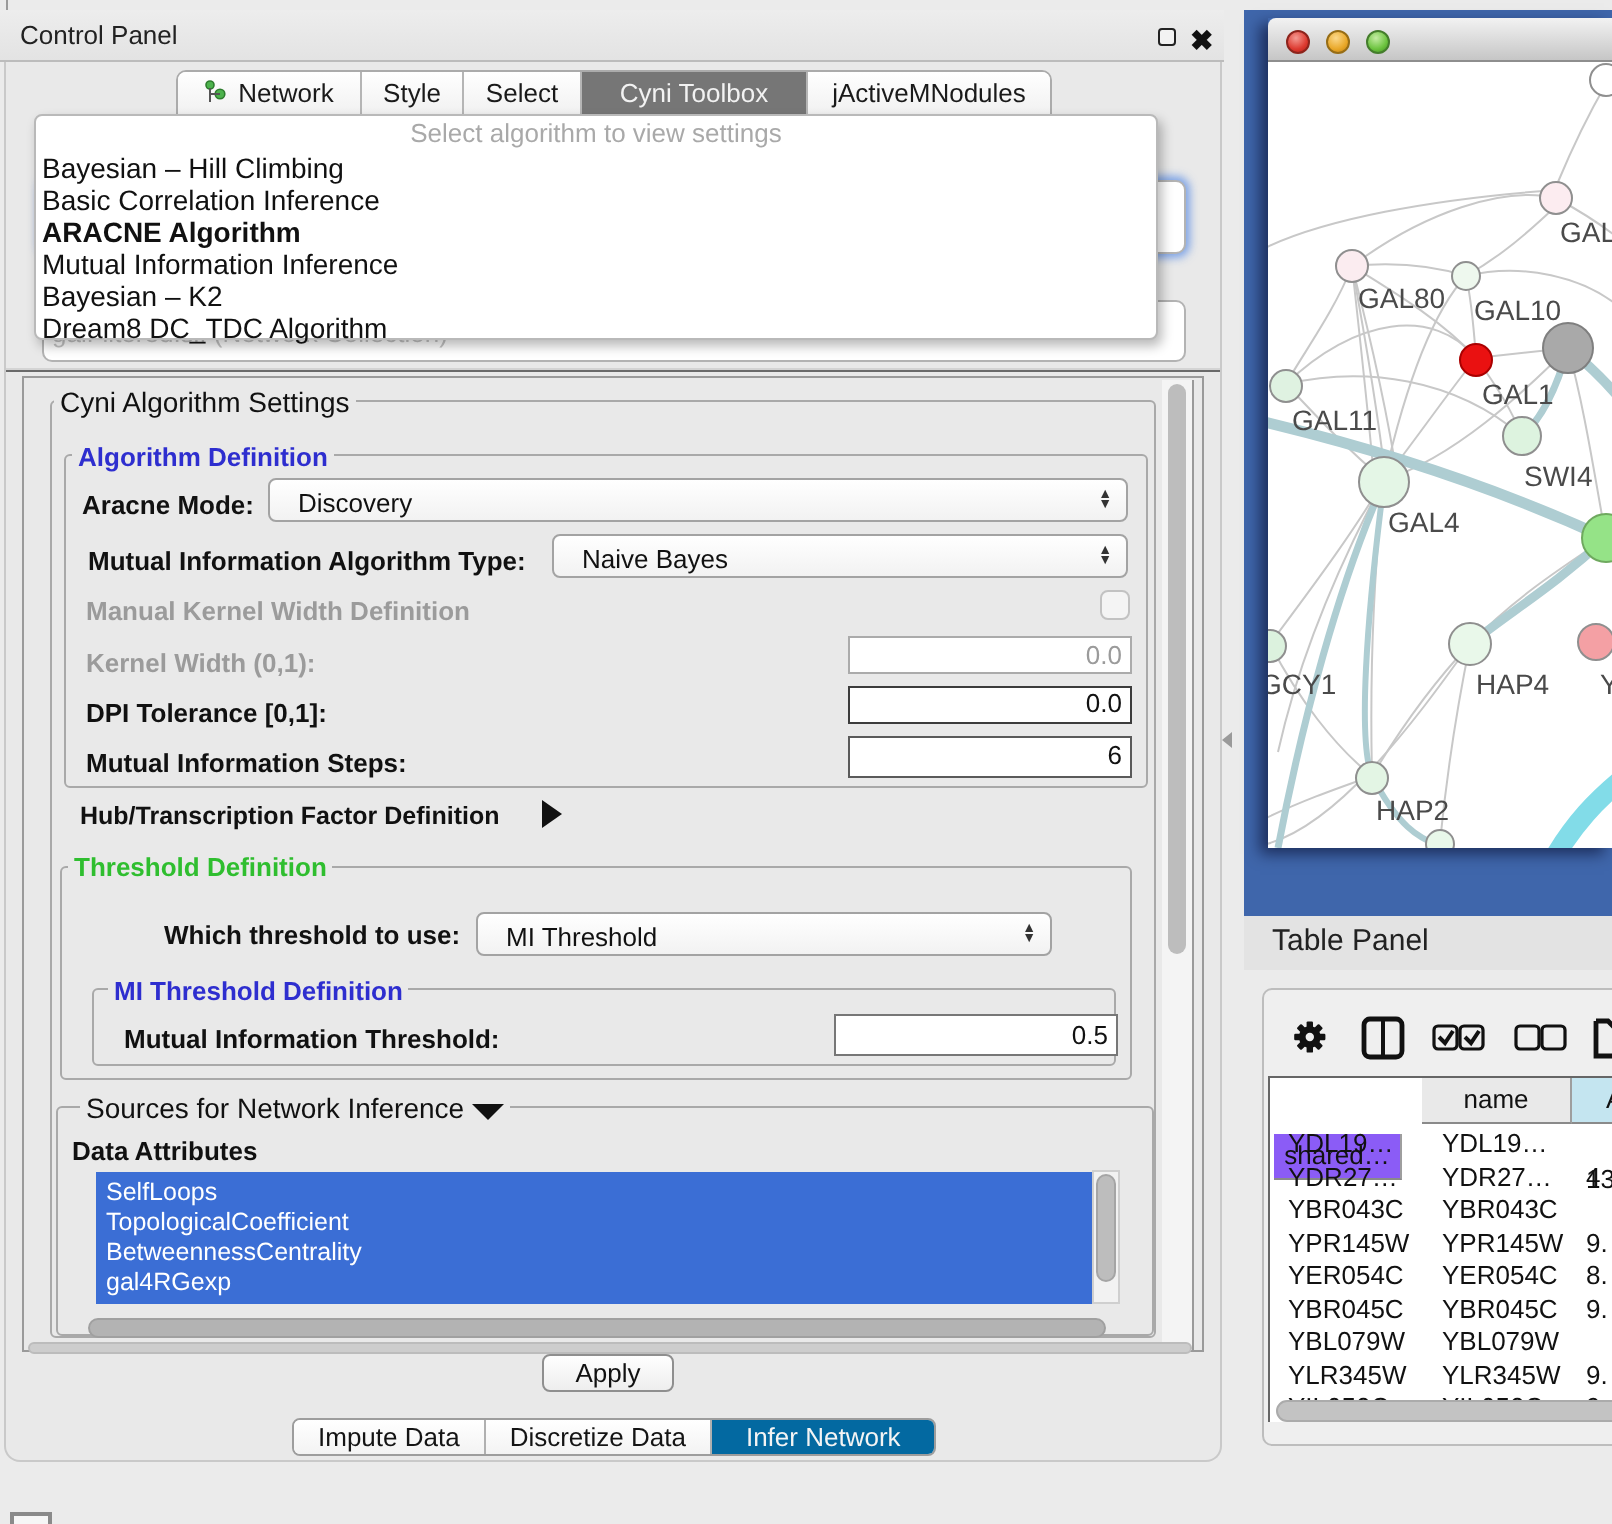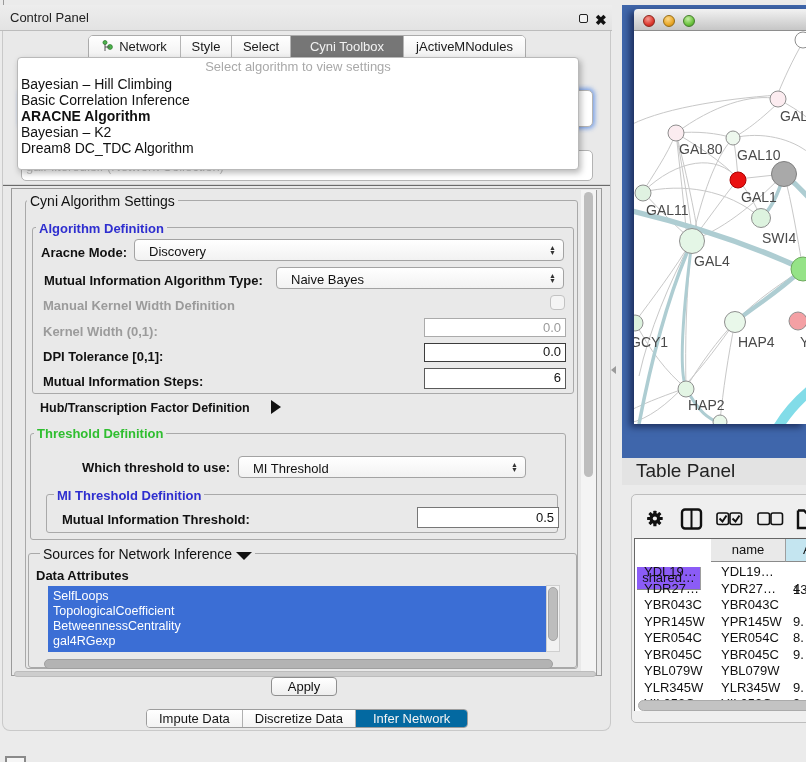--- a/index.html
+++ b/index.html
@@ -78,21 +78,21 @@
 #bluezone { left:622px; top:5px; width:184px; height:453px;
   background:#3f66ab; }
 #netwin { left:634px; top:9px; width:172px; height:415px; box-shadow:-4px 3px 7px rgba(0,0,30,0.55); }
 #nettitle { left:634px; top:9px; width:172px; height:22px;
   background:linear-gradient(#f2f2f2,#c6c6c6); border-bottom:1px solid #8e8e8e;
   border-radius:4px 0 0 0; }
 .light { position:absolute; width:12px; height:12px; border-radius:50%; top:6px; }
 #netcontent { left:634px; top:31px; width:172px; height:393px; background:#fff; }
 
 #tpbar { left:622px; top:458px; width:184px; height:27px; background:#e3e3e3;
-  font-size:19px; color:#222; line-height:26px; padding-left:14px; }
+  font-size:15px; color:#222; line-height:26px; padding-left:14px; }
 #tpcard { left:631px; top:494px; width:181px; height:229px; background:#efefef;
   border:1px solid #bdbdbd; border-radius:5px; }
 
 
 #ttable { left:634px; top:538px; width:172px; height:173px; border-left:1px solid #666; border-top:1px solid #666; background:#fff; overflow:hidden;}
 .th { position:absolute; top:0; height:23px; font-size:13px; color:#111; text-align:center;
   line-height:22px; border-right:1px solid #9e9e9e; border-bottom:1px solid #8a8a8a; }
 .tr { position:absolute; font-size:13px; color:#111; white-space:nowrap; }
 #hthumb { left:638px; top:700px; width:170px; height:11px; background:#c3c3c3;
   border:1px solid #ababab; border-radius:6px 0 0 6px; z-index:3;}
@@ -123,20 +123,21 @@
 <div class="abs" id="hidcombo"></div>
 <div class="abs" id="hidcombo2"></div>
 <div class="abs" style="left:26px;top:159px;font-size:13px;color:#c5c5c5;z-index:6;">galFiltered.sif (Network Collection)</div>
 <div class="abs" id="divider"></div>
 
 <div class="abs" id="popup">
   <div class="hdr">Select algorithm to view settings</div>
   <div class="it">Bayesian – Hill Climbing</div>
   <div class="it">Basic Correlation Inference</div>
   <div class="it b">ARACNE Algorithm</div>
+  <div class="it">Mutual Information Inference</div>
   <div class="it">Bayesian – K2</div>
   <div class="it">Dream8 DC_TDC Algorithm</div>
 </div>
 
 <div class="abs" style="left:11px;top:188px;width:591px;height:488px;background:#e9e9e9;border:1px solid #9a9a9a;"></div>
 
 <div class="abs" style="left:581px;top:190px;width:16px;height:485px;background:#f4f4f4;border-right:1px solid #9a9a9a;"></div>
 <div class="abs" style="left:584px;top:192px;width:9px;height:285px;background:#bdbdbd;border-radius:5px;"></div>
 
 <div class="abs grp" style="left:25px;top:200px;width:553px;height:469px;"></div>

